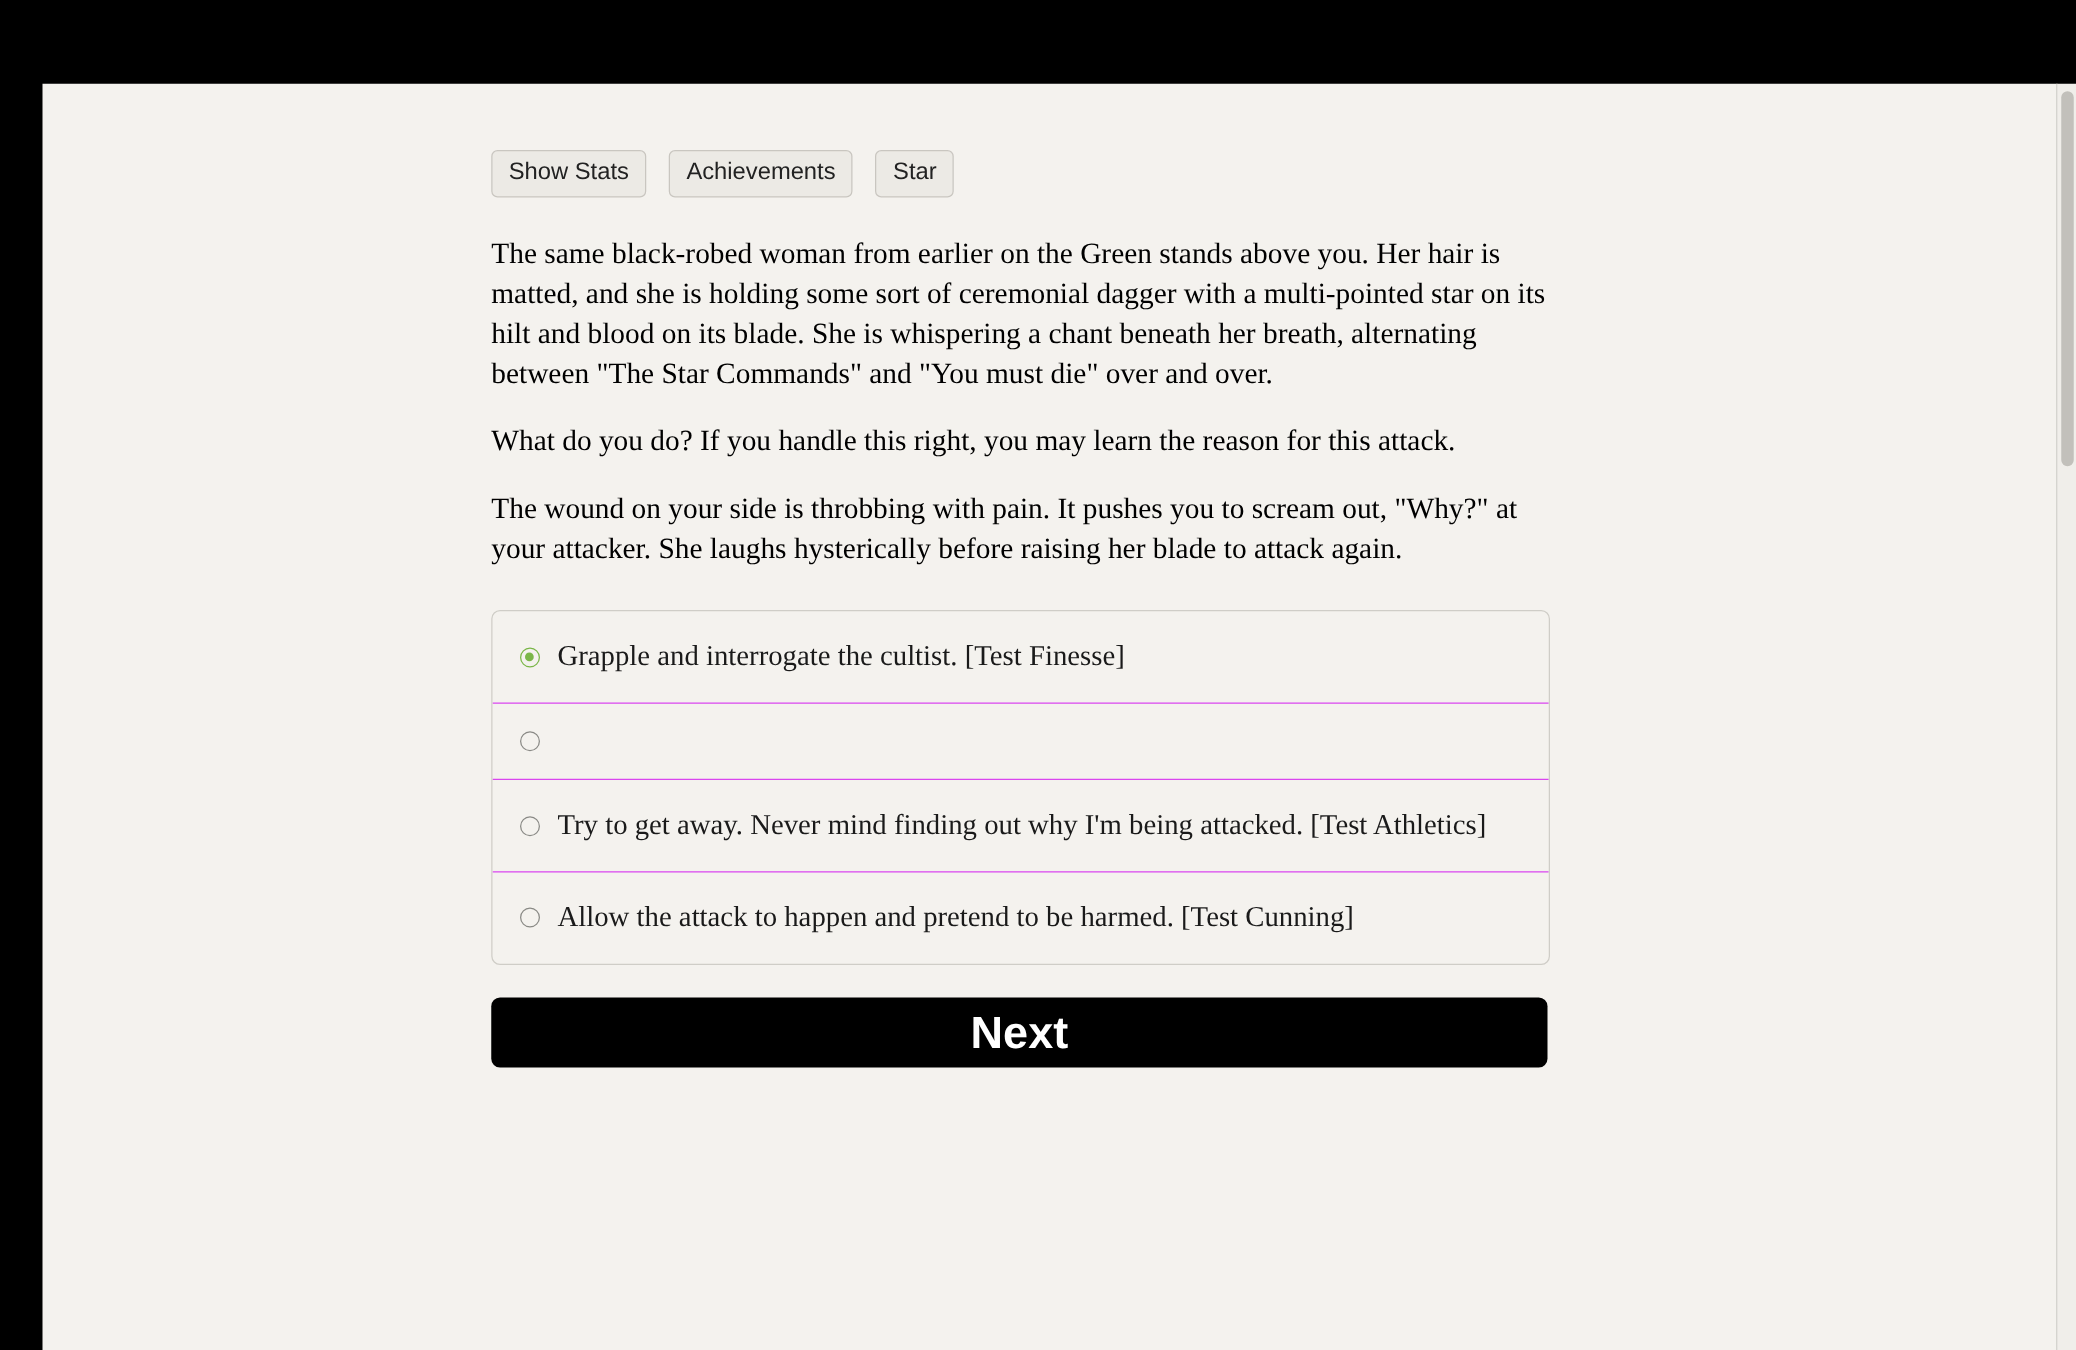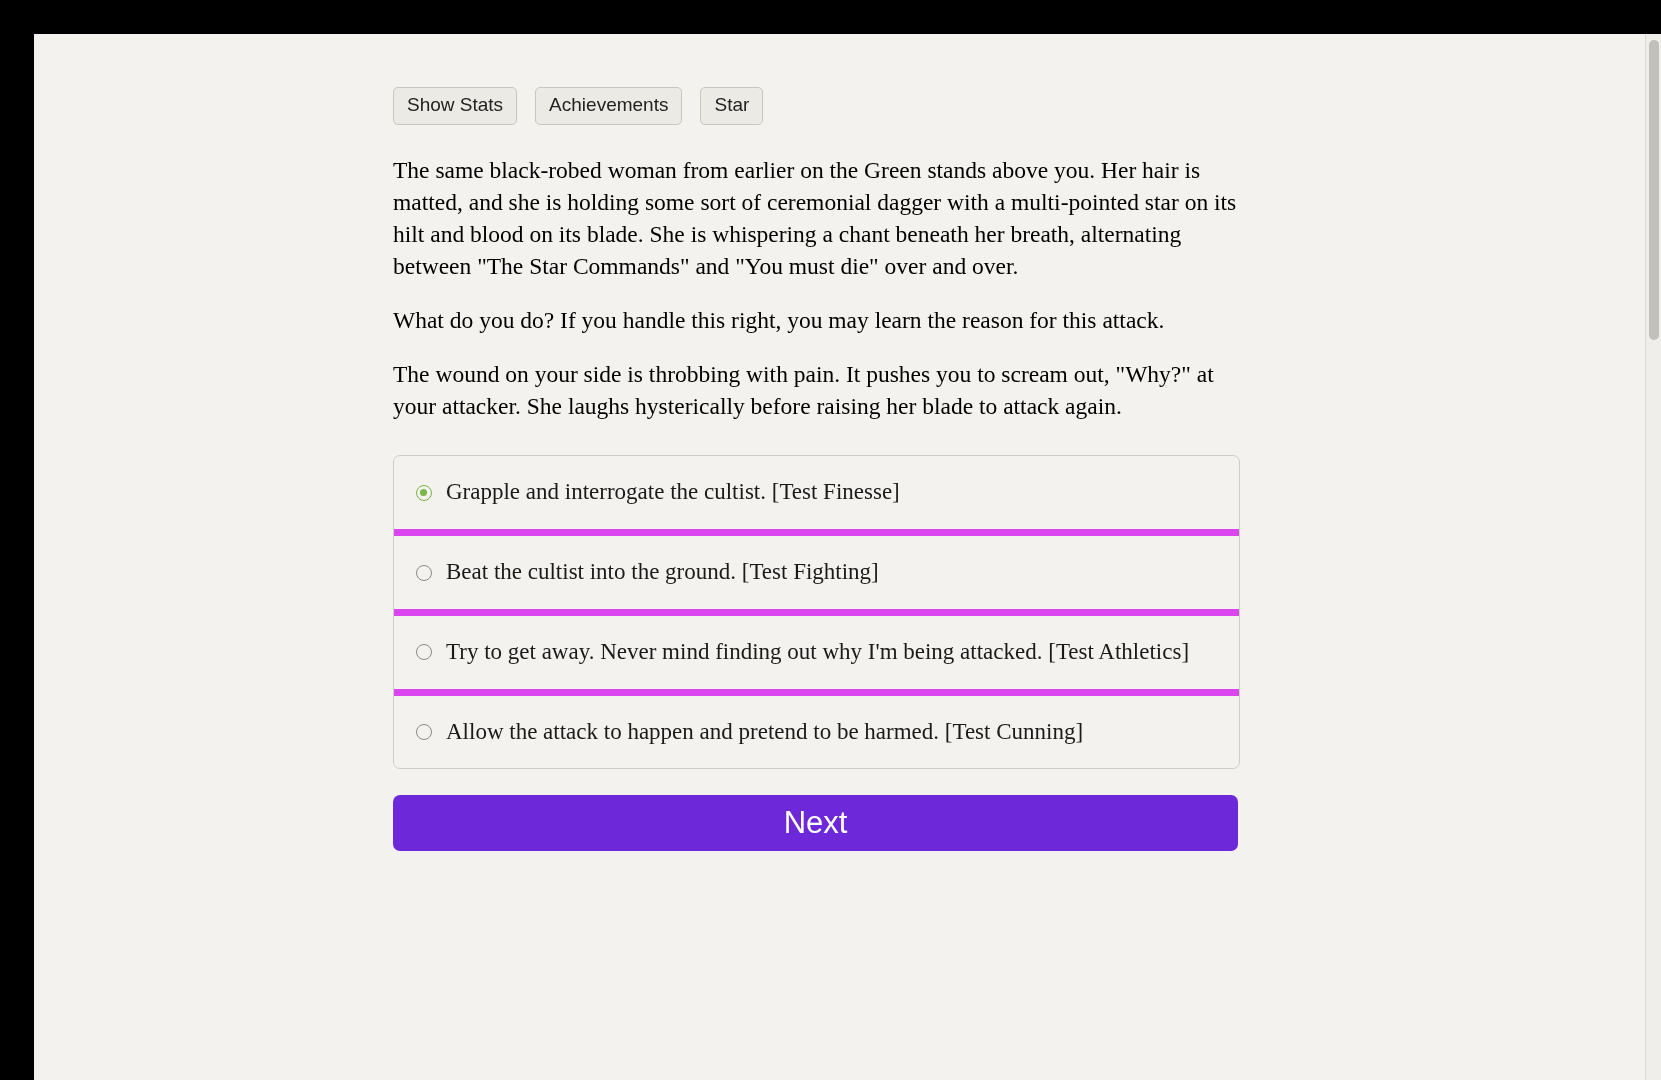--- a/index.html
+++ b/index.html
@@ -11,20 +11,21 @@
     overflow: hidden;
   }
   body {
     font-family: "Liberation Serif", serif;
   }
   #viewport {
     position: relative;
     width: 1661px;
     height: 896px;
     background: #000000;
+    margin-top: 33px;
   }
   #topbar {
     position: absolute;
     left: 0; top: 0;
     width: 1661px;
     height: 34px;
     background: #000000;
   }
   #page {
     position: absolute;
@@ -75,21 +76,21 @@
     border: 1px solid #cfcdc7;
     border-radius: 7px;
     background: #f4f2ee;
     overflow: hidden;
   }
   .choice {
     display: flex;
     align-items: center;
     gap: 14px;
     padding: 22px 18px 22px 22px;
-    border-bottom: 7px solid #d946ef;
+    border-bottom: 1px solid #d946ef;
     cursor: pointer;
     min-height: 33px;
     box-sizing: border-box;
   }
   .choice:last-child { border-bottom: none; }
   .radio {
     flex: 0 0 auto;
     width: 16px;
     height: 16px;
     border-radius: 50%;
@@ -113,27 +114,27 @@
   .choice-label {
     font-family: "Liberation Serif", serif;
     font-size: 23px;
     color: #1a1a1a;
     line-height: 1.25;
   }
   #next-btn {
     margin-top: 26px;
     width: 845px;
     height: 56px;
-    background: #6d28d9;
+    background: #000000;
     border: none;
     border-radius: 7px;
     color: #ffffff;
     font-family: "Liberation Sans", sans-serif;
-    font-size: 31px;
-    font-weight: normal;
+    font-size: 36px;
+    font-weight: bold;
     cursor: pointer;
   }
   #scrollbar-track {
     position: absolute;
     right: 0;
     top: 34px;
     width: 16px;
     height: 1046px;
     background: #f0eeea;
     border-left: 1px solid #dcdad5;
@@ -180,21 +181,20 @@
         <p class="story-p">The wound on your side is throbbing with pain. It pushes you to scream out, "Why?" at your attacker. She laughs hysterically before raising her blade to attack again.</p>
       </div>
 
       <div class="choices">
         <div class="choice">
           <span class="radio selected"></span>
           <span class="choice-label">Grapple and interrogate the cultist. [Test Finesse]</span>
         </div>
         <div class="choice">
           <span class="radio"></span>
-          <span class="choice-label">Beat the cultist into the ground. [Test Fighting]</span>
         </div>
         <div class="choice">
           <span class="radio"></span>
           <span class="choice-label">Try to get away. Never mind finding out why I'm being attacked. [Test Athletics]</span>
         </div>
         <div class="choice">
           <span class="radio"></span>
           <span class="choice-label">Allow the attack to happen and pretend to be harmed. [Test Cunning]</span>
         </div>
       </div>

